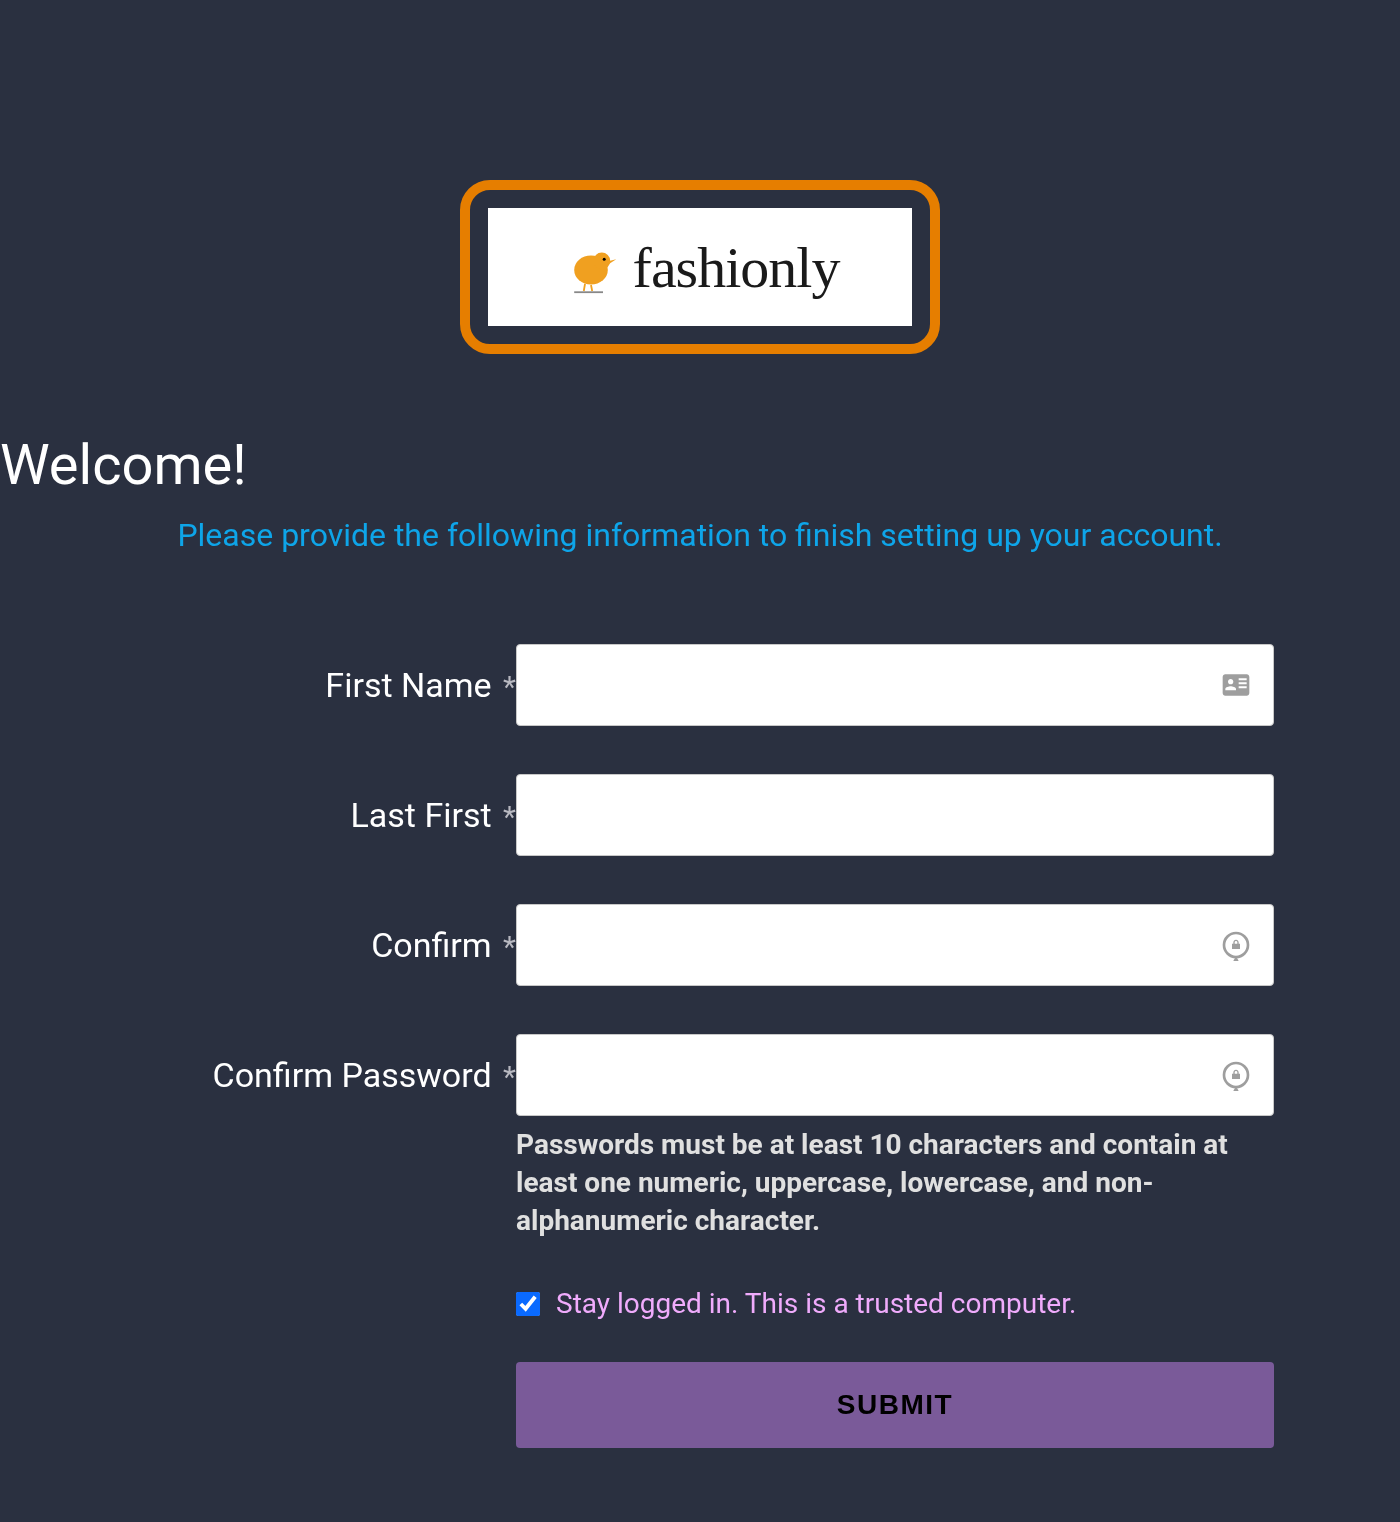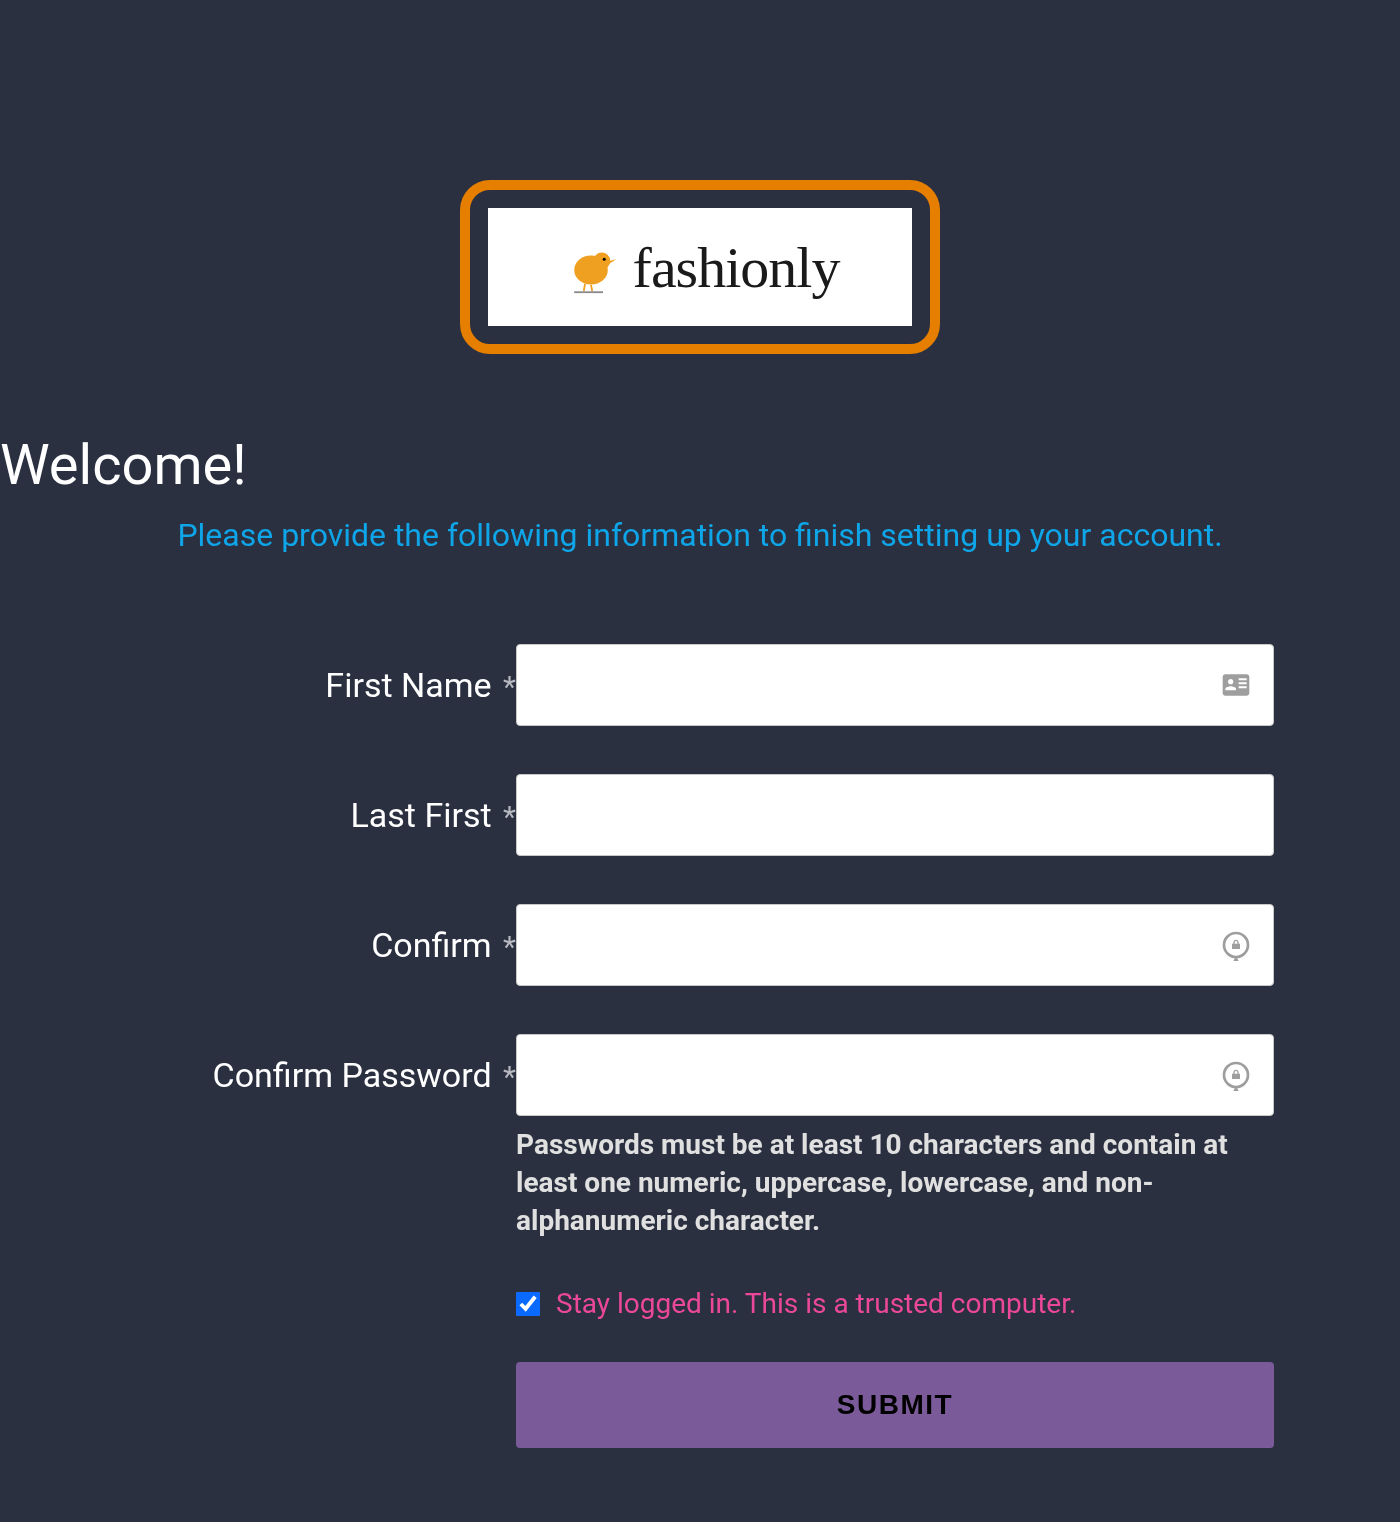--- a/index.html
+++ b/index.html
@@ -134,21 +134,21 @@
       gap: 16px;
     }
     .native-checkbox {
       width: 24px;
       height: 24px;
       accent-color: #0a6aff;
       border-radius: 4px;
     }
     .checkbox-label {
       font-size: 28px;
-      color: #ec4899;
+      color: #f0abfc;
     }
     .submit-row {
       display: flex;
     }
     .submit-spacer {
       width: 390px;
     }
     .submit-button {
       flex: 1;
       height: 86px;

